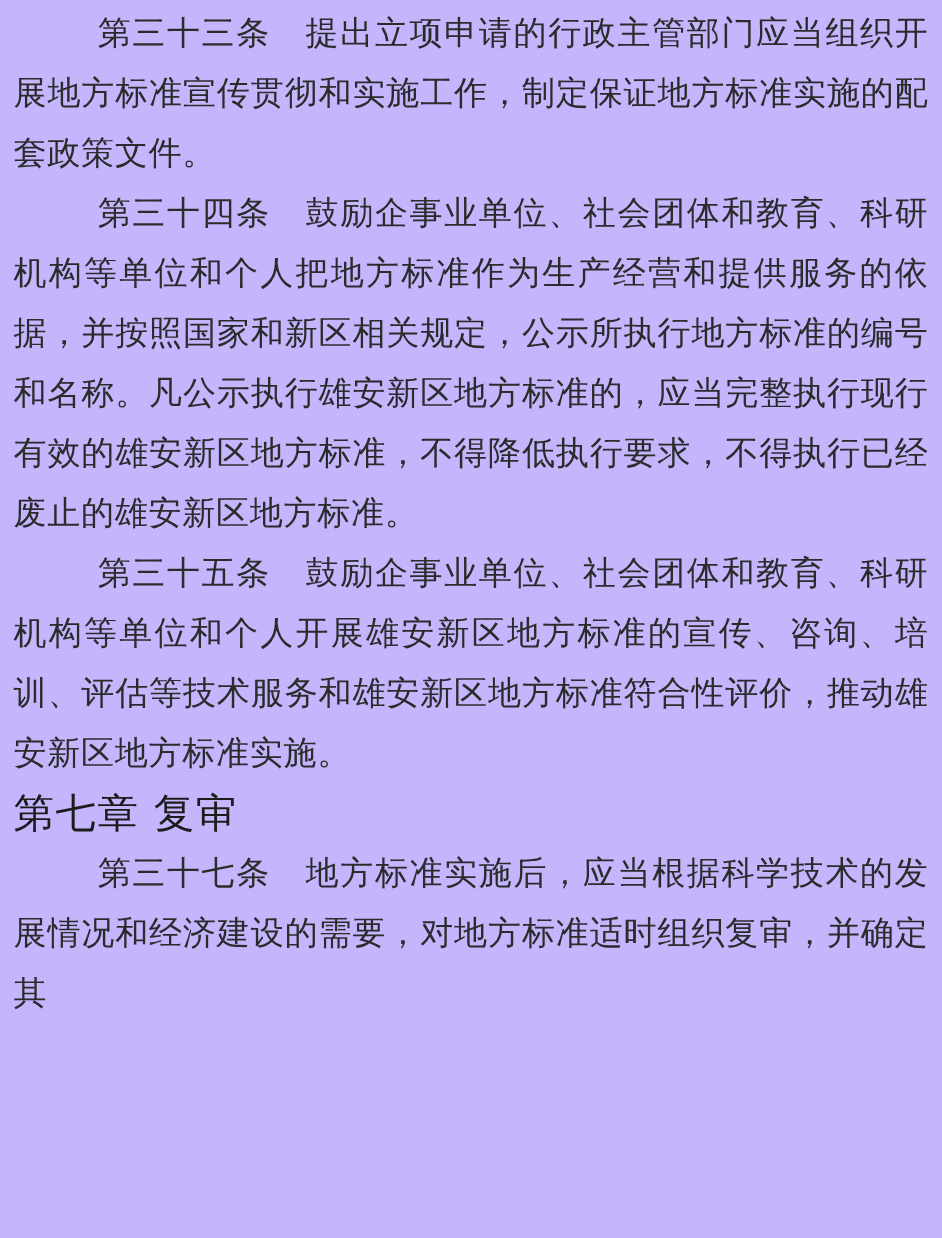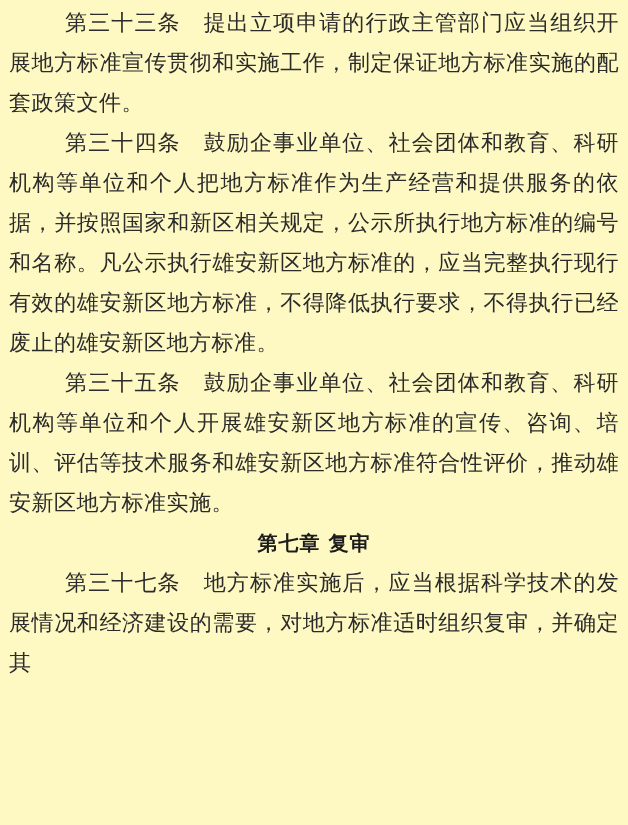--- a/index.html
+++ b/index.html
@@ -4,44 +4,44 @@
 <style>
   html, body {
     margin: 0;
     padding: 0;
     background: #ffffff;
   }
   .page {
     position: relative;
     width: 628px;
     height: 825px;
-    background: #fef9c3;
+    background: #c4b5fd;
     overflow: hidden;
     box-sizing: border-box;
     padding: 3px 9px 0 9px;
     font-family: "DejaVu Serif", serif;
     color: #2b2b2b;
   }
   .body-para {
     margin: 0;
     font-size: 22px;
     line-height: 40px;
     letter-spacing: 0.5px;
     text-align: justify;
     text-align-last: left;
     text-indent: 2.55em;
     word-break: break-all;
   }
   .chapter-heading {
     margin: 0;
     font-family: "DejaVu Sans", sans-serif;
-    font-weight: bold;
-    font-size: 20px;
+    font-weight: normal;
+    font-size: 27px;
     line-height: 40px;
-    text-align: center;
+    text-align: left;
     color: #1c1c1c;
     letter-spacing: 1px;
   }
 </style>
 </head>
 <body>
 
 <div class="page">
   <p class="body-para">第三十三条　提出立项申请的行政主管部门应当组织开展地方标准宣传贯彻和实施工作，制定保证地方标准实施的配套政策文件。</p>
   <p class="body-para">第三十四条　鼓励企事业单位、社会团体和教育、科研机构等单位和个人把地方标准作为生产经营和提供服务的依据，并按照国家和新区相关规定，公示所执行地方标准的编号和名称。凡公示执行雄安新区地方标准的，应当完整执行现行有效的雄安新区地方标准，不得降低执行要求，不得执行已经废止的雄安新区地方标准。</p>

